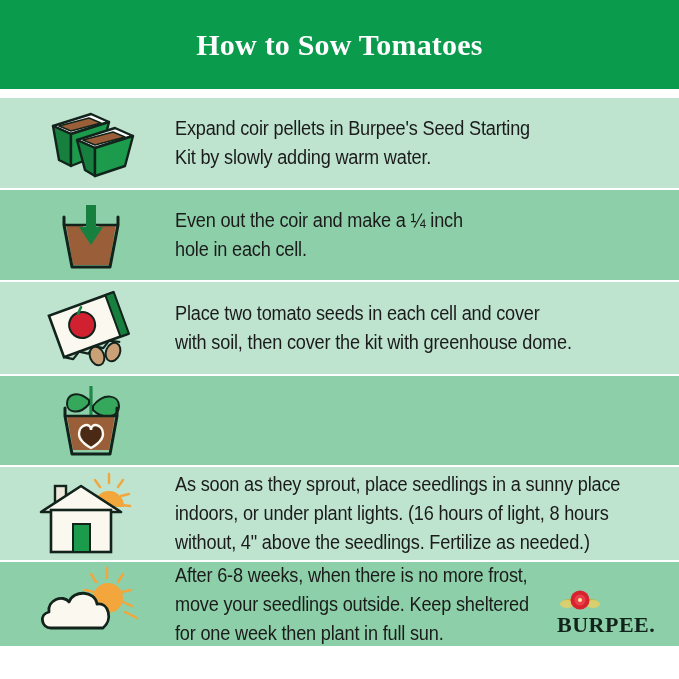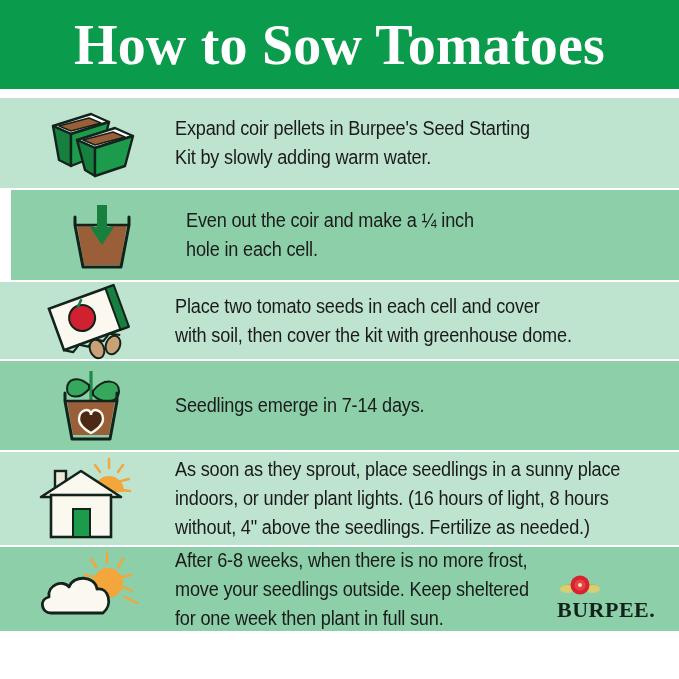--- a/index.html
+++ b/index.html
@@ -22,21 +22,21 @@
     background:#0a9b4c;
     display:flex;
     align-items:center;
     justify-content:center;
     flex:0 0 auto;
   }
   .header-title{
     font-family:"Liberation Serif", serif;
     font-weight:700;
     color:#ffffff;
-    font-size:56px;
+    font-size:30px;
     letter-spacing:0.2px;
     line-height:1;
     white-space:nowrap;
   }
   .header-gap{
     height:9px;
     background:#ffffff;
     flex:0 0 auto;
   }
   
@@ -48,22 +48,22 @@
   .step{
     position:relative;
     display:flex;
     align-items:center;
     border-bottom:2px solid #ffffff;
     box-sizing:border-box;
   }
   .step.light{background:#bee3cf;}
   .step.dark{background:#8ccfa8;}
   .step.r1{height:92px;}
-  .step.r2{height:92px;margin-left:11px;}
-  .step.r3{height:79px;}
+  .step.r2{height:92px;}
+  .step.r3{height:94px;}
   .step.r4{height:91px;}
   .step.r5{height:95px;justify-content:center;}
   .step.r6{height:84px;border-bottom:none;}
 
   .icon-cell{
     width:175px;
     flex:0 0 175px;
     display:flex;
     align-items:center;
     justify-content:center;
@@ -197,23 +197,20 @@
             <path d="M48,28 C59,14 74,17 74,28 C74,40 58,42 48,32 Z" fill="#35a85c" stroke="#12231c" stroke-width="2"></path>
 
             <path d="M22,38 L70,38 L64,72 L28,72 Z" fill="#9a5f38"></path>
 
             <path d="M34,56 C34,46 46,44 46,52 C46,44 58,46 58,56 C58,64 46,70 46,70 C46,70 34,64 34,56 Z" fill="#4b2a15" stroke="#fbf9ef" stroke-width="2.4"></path>
 
             <path d="M20,30 L20,38 L27,76 L65,76 L72,38 L72,30" fill="none" stroke="#12231c" stroke-width="3" stroke-linejoin="round" stroke-linecap="round"></path>
             <line x1="20" y1="38" x2="72" y2="38" stroke="#12231c" stroke-width="2.4"></line>
           </svg>
         </span>
-      </div>
-      <div class="text-cell">
-        <div class="step-text">Seedlings emerge in 7-14 days.</div>
       </div>
     </div>
 
     <div class="step light r5">
       <div class="icon-cell">
         <span>
           <svg width="112" height="88" viewBox="0 0 112 88">
 
             <g stroke="#f2a63b" stroke-width="2.4" stroke-linecap="round">
               <line x1="74" y1="4" x2="74" y2="13"></line>

